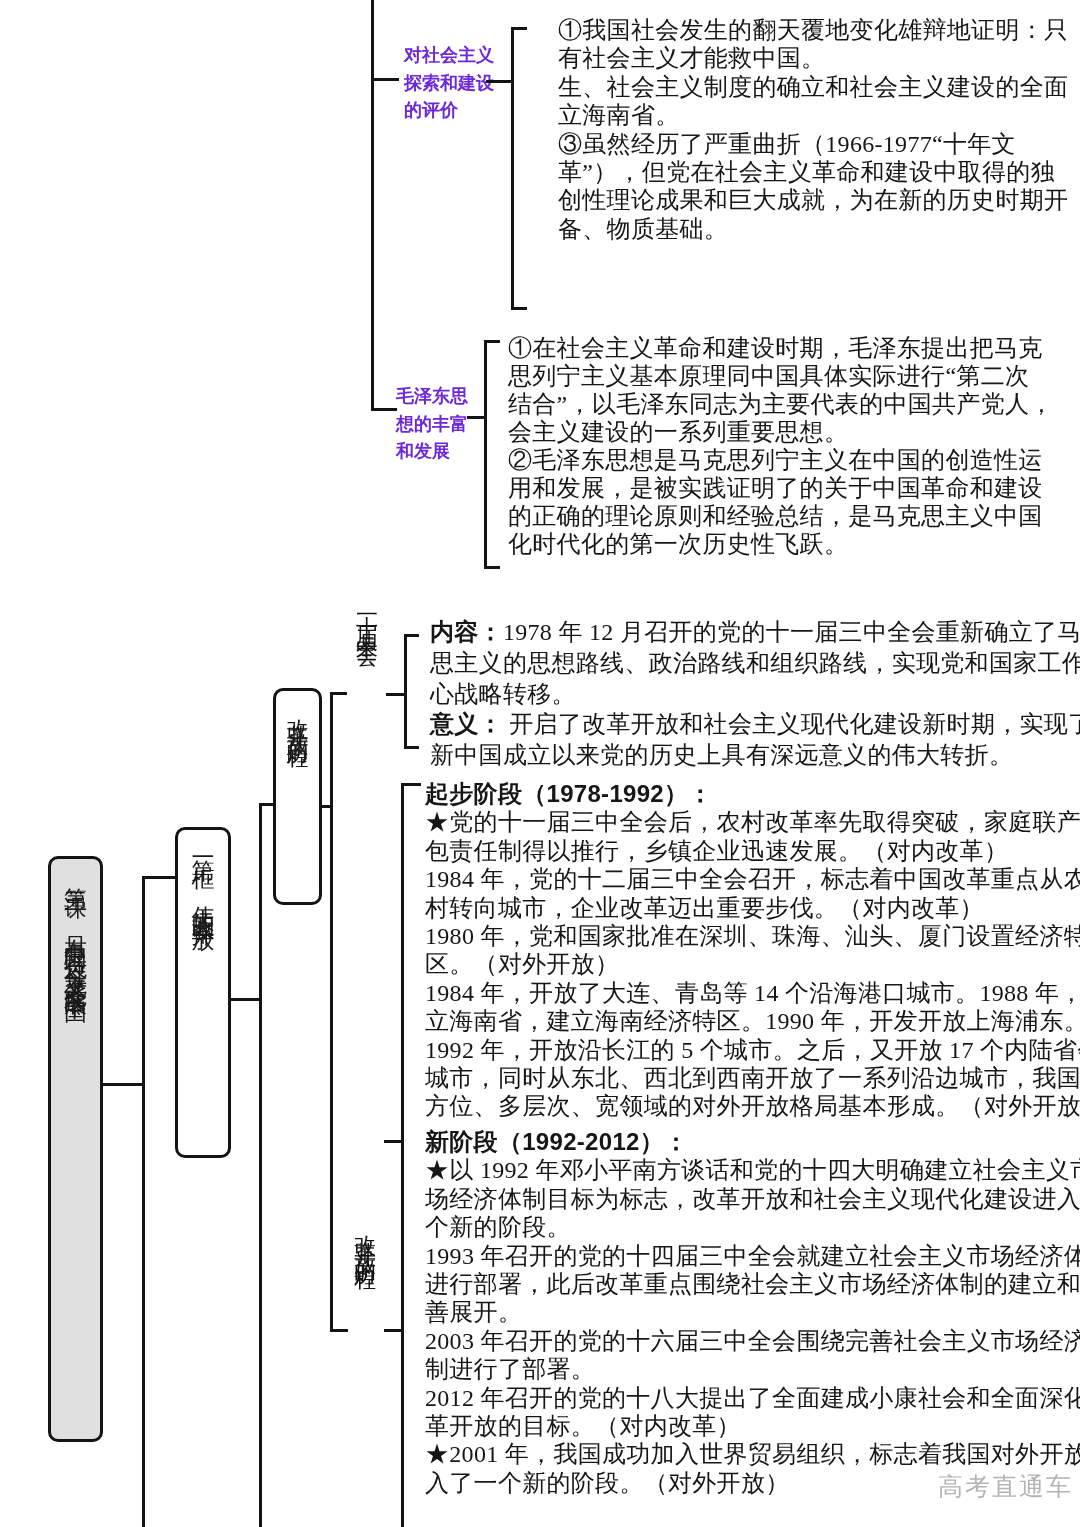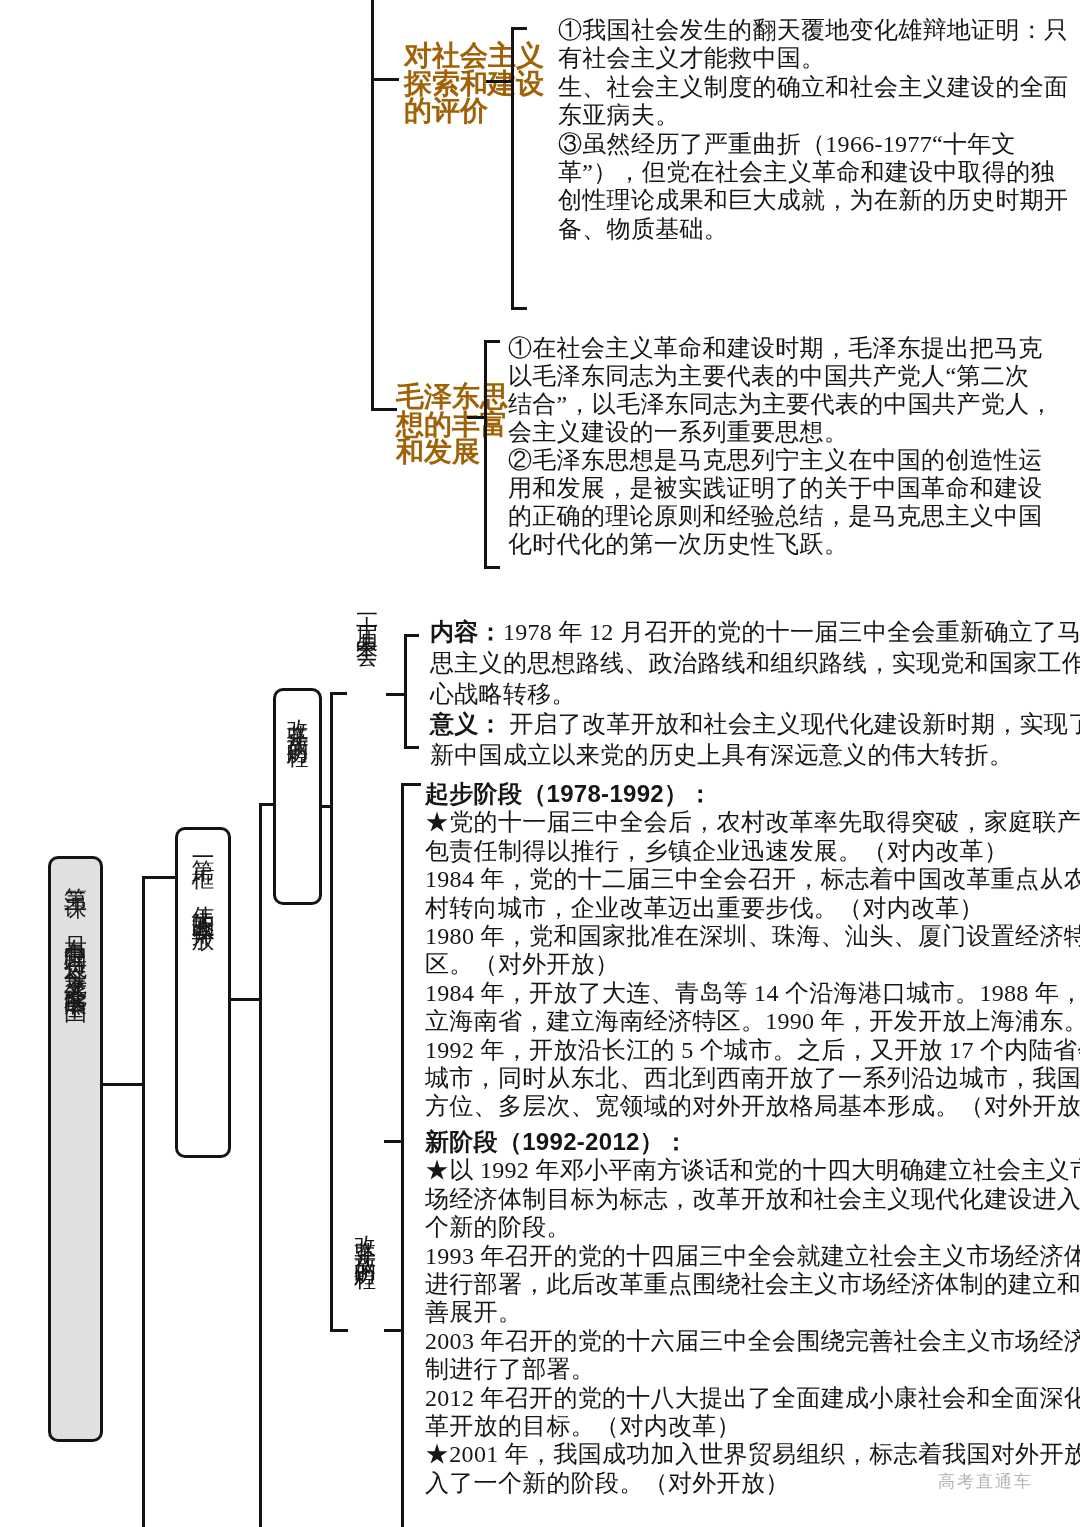--- a/index.html
+++ b/index.html
@@ -9,26 +9,26 @@
   .vline{width:3px;}
   .hline{height:3px;}
   .box{position:absolute;border:3px solid #141414;border-radius:10px;background:#fff;
        display:flex;align-items:flex-start;justify-content:center;box-sizing:border-box;}
   .box.gray{background:#e0e0e0;}
   .vtext{writing-mode:vertical-rl;text-orientation:upright;white-space:nowrap;}
   .vgap{display:inline-block;inline-size:34px;}
   .vlabel{position:absolute;writing-mode:vertical-rl;text-orientation:upright;
           white-space:nowrap;font-size:22px;letter-spacing:5px;color:#141414;}
   .blabel{position:absolute;font-family:Liberation Serif, serif;
-          font-weight:700;font-size:28px;line-height:27.5px;color:#a16207;white-space:nowrap;}
+          font-weight:700;font-size:18px;line-height:27.5px;color:#6d28d9;white-space:nowrap;}
   .content{position:absolute;font-size:24px;line-height:28.4px;letter-spacing:0.3px;
            color:#161616;white-space:nowrap;}
   .content .ln b{font-family:"Liberation Sans","DejaVu Sans",sans-serif;font-weight:700;margin-top:32px;}
   .content.wide-lh{line-height:30.8px;}
-  .watermark{position:absolute;font-size:17px;letter-spacing:2px;color:#b4b4b4;
+  .watermark{position:absolute;font-size:25px;letter-spacing:2px;color:#b4b4b4;
              font-family:"Liberation Sans","DejaVu Sans",sans-serif;}
 </style>
 </head>
 <body>
 
 <div class="vline" style="left:371px;top:0;height:411px;"></div>
 <div class="hline" style="left:371px;top:78px;width:28px;"></div>
 <div class="hline" style="left:371px;top:408px;width:26px;"></div>
 
 <div class="blabel" style="left:404px;top:42px;">
@@ -37,39 +37,39 @@
     <div class="ln">的评价</div>
   </div>
 <div class="hline" style="left:486px;top:80px;width:26px;"></div>
 <div class="vline" style="left:511px;top:27px;height:283px;"></div>
 <div class="hline" style="left:511px;top:27px;width:16px;"></div>
 <div class="hline" style="left:511px;top:307px;width:16px;"></div>
 <div class="content" style="left:558px;top:16px;">
     <div class="ln">①我国社会发生的翻天覆地变化雄辩地证明：只</div>
     <div class="ln">有社会主义才能救中国。</div>
     <div class="ln">生、社会主义制度的确立和社会主义建设的全面</div>
-    <div class="ln">东亚病夫。</div>
+    <div class="ln">立海南省。</div>
     <div class="ln">③虽然经历了严重曲折（1966-1977“十年文</div>
     <div class="ln">革”），但党在社会主义革命和建设中取得的独</div>
     <div class="ln">创性理论成果和巨大成就，为在新的历史时期开</div>
     <div class="ln">备、物质基础。</div>
   </div>
 
 <div class="blabel" style="left:396px;top:383px;">
     <div class="ln">毛泽东思</div>
     <div class="ln">想的丰富</div>
     <div class="ln">和发展</div>
   </div>
 <div class="hline" style="left:467px;top:416px;width:19px;"></div>
 <div class="vline" style="left:484px;top:340px;height:229px;"></div>
 <div class="hline" style="left:484px;top:340px;width:16px;"></div>
 <div class="hline" style="left:484px;top:566px;width:16px;"></div>
 <div class="content" style="left:508px;top:334px;line-height:28px;">
     <div class="ln">①在社会主义革命和建设时期，毛泽东提出把马克</div>
-    <div class="ln">以毛泽东同志为主要代表的中国共产党人“第二次</div>
+    <div class="ln">思列宁主义基本原理同中国具体实际进行“第二次</div>
     <div class="ln">结合”，以毛泽东同志为主要代表的中国共产党人，</div>
     <div class="ln">会主义建设的一系列重要思想。</div>
     <div class="ln">②毛泽东思想是马克思列宁主义在中国的创造性运</div>
     <div class="ln">用和发展，是被实践证明了的关于中国革命和建设</div>
     <div class="ln">的正确的理论原则和经验总结，是马克思主义中国</div>
     <div class="ln">化时代化的第一次历史性飞跃。</div>
   </div>
 
 <div class="box gray" style="left:48px;top:856px;width:55px;height:586px;">
   <div class="vtext" style="font-size:23px;letter-spacing:4.5px;padding-top:10px;">

